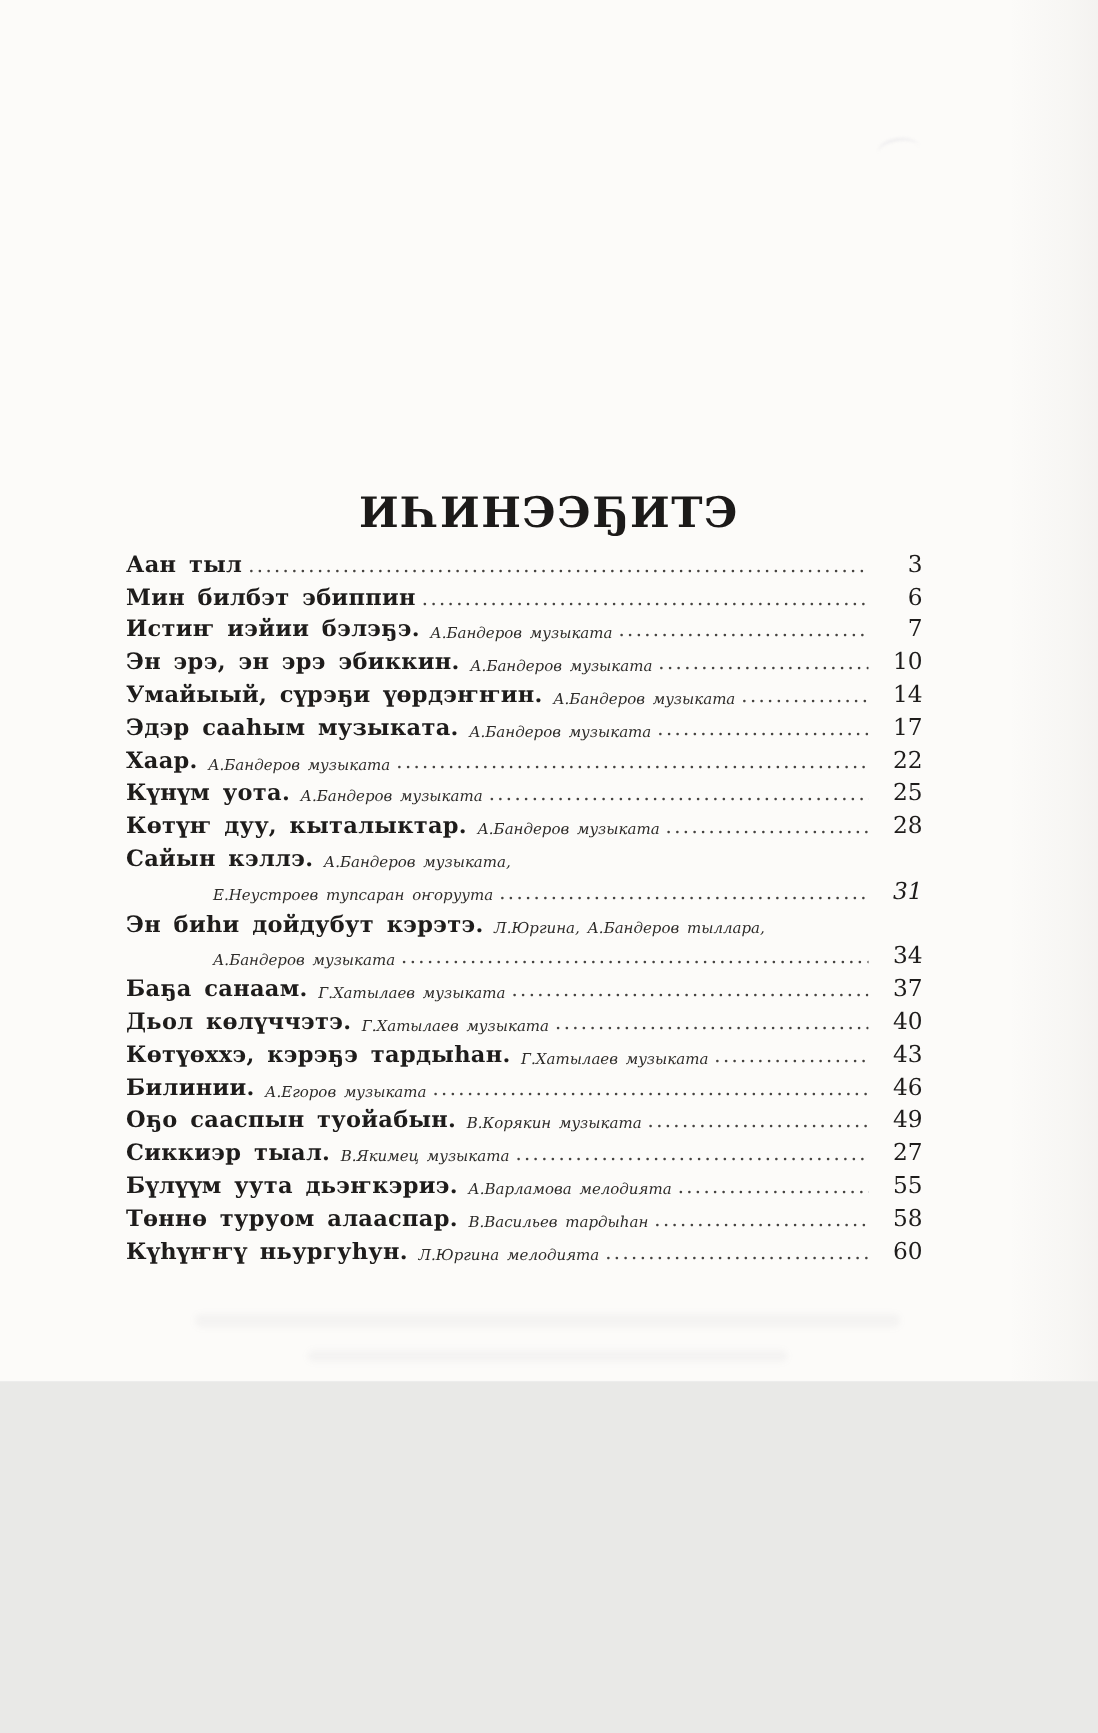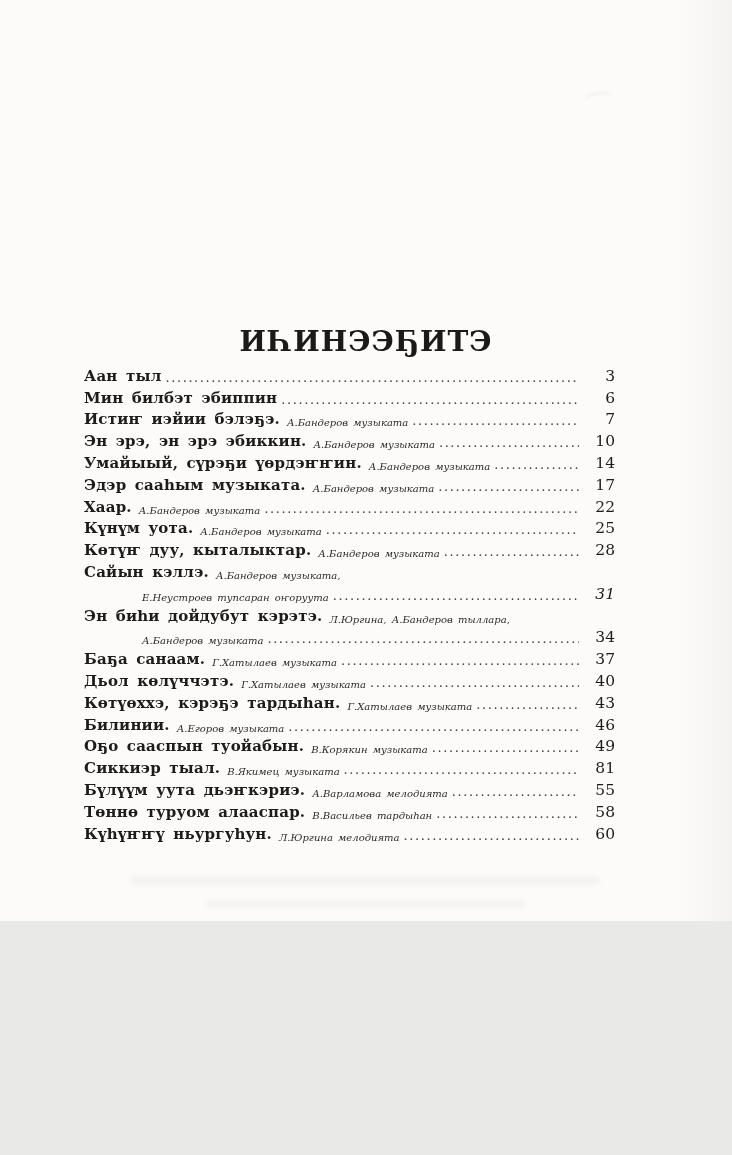--- a/index.html
+++ b/index.html
@@ -205,21 +205,21 @@
       <div class="row">
         <span class="t-bold">Оҕо сааспын туойабын.</span>
         <span class="t-italic">В.Корякин музыката</span>
         <span class="leader">........................................................................................................................................................................................................</span>
         <span class="pageno">49</span>
       </div>
       <div class="row">
         <span class="t-bold">Сиккиэр тыал.</span>
         <span class="t-italic">В.Якимец музыката</span>
         <span class="leader">........................................................................................................................................................................................................</span>
-        <span class="pageno">81</span>
+        <span class="pageno">27</span>
       </div>
       <div class="row">
         <span class="t-bold">Бүлүүм уута дьэҥкэриэ.</span>
         <span class="t-italic">А.Варламова мелодията</span>
         <span class="leader">........................................................................................................................................................................................................</span>
         <span class="pageno">55</span>
       </div>
       <div class="row">
         <span class="t-bold">Төннө туруом алааспар.</span>
         <span class="t-italic">В.Васильев тардыһан</span>

